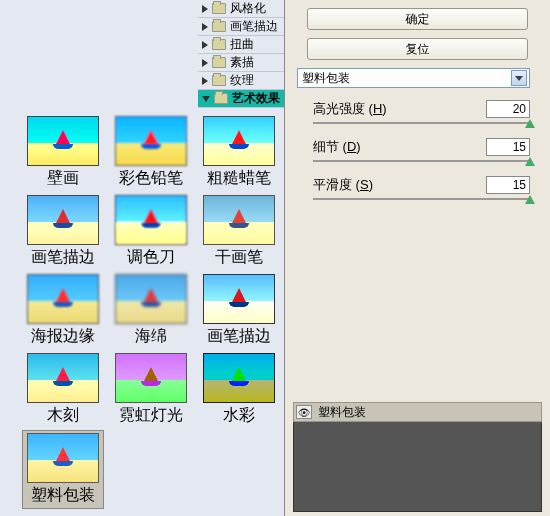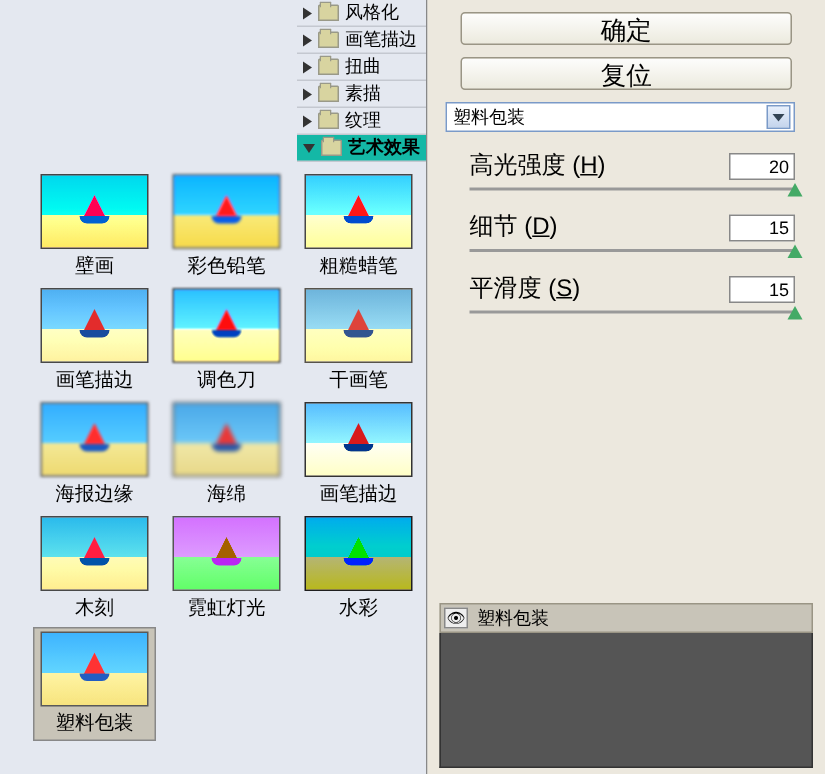--- a/index.html
+++ b/index.html
@@ -32,29 +32,29 @@
 .thumb-img.v6 { filter: blur(1.2px) saturate(1.3); }
 .thumb-img.v7 { filter: blur(1.5px); }
 .thumb-img.v8 { filter: contrast(1.4) saturate(1.4); }
 .thumb-img.v9 { filter: grayscale(0.4) contrast(1.8); }
 .thumb-img.v10 { filter: contrast(1.3) hue-rotate(-10deg); }
 .thumb-img.v11 { filter: hue-rotate(60deg) saturate(2); }
 .thumb-img.v12 { filter: contrast(2) brightness(0.7) saturate(2); }
 .thumb-img.v12 .boat { border-bottom-color: #48f848; }
 .thumb-img.v13 { filter: saturate(1.2) brightness(1.05); }
 .thumb-img.v14 { filter: blur(0.6px) saturate(1.1); }
-.thumb-label { font-size: 13px; margin-top: 2px; color: #000; text-align: center; }
-.btn { height: 22px; background: linear-gradient(#fdfdfc,#eceade); border: 1px solid #9a9585; border-radius: 3px; font-size: 17px; cursor: pointer; margin: 2px 14px; }
+.thumb-label { font-size: 16px; margin-top: 2px; color: #000; text-align: center; }
+.btn { height: 22px; background: linear-gradient(#fdfdfc,#eceade); border: 1px solid #9a9585; border-radius: 3px; font-size: 12px; cursor: pointer; margin: 2px 14px; }
 .dropdown { height: 20px; display:flex; align-items:center; background: #fff; border: 1px solid #7a9ac8; margin: 2px 12px 8px 4px; padding: 0 2px 0 4px; cursor: pointer; }
 .dropdown .dd-arrow { margin-left:auto; width:16px; height:16px; background: linear-gradient(#e8f0fc,#c4d4ec); border:1px solid #7a9ac8; display:flex; align-items:center; justify-content:center; }
 .dd-arrow span { width:0; height:0; border-left:4px solid transparent; border-right:4px solid transparent; border-top:5px solid #345; }
 .sliders { padding: 0 12px 0 20px; }
 .slider-row { margin-bottom: 14px; }
 .slider-top { display:flex; align-items:center; justify-content:space-between; margin-bottom: 2px; }
-.slider-label { font-size:16px; }
+.slider-label { font-size:13px; }
 .slider-label u { text-decoration: underline; }
 .slider-val { width: 44px; height: 18px; background:#fff; border:1px solid #888; text-align:right; padding: 1px 3px; font-size:12px; }
 .slider-track { height: 2px; background: #999; position:relative; margin: 4px 0 2px 0; }
 .slider-thumb { position:absolute; top:-3px; width:0; height:0; border-left:5px solid transparent; border-right:5px solid transparent; border-bottom:9px solid #4a6; transform:translateX(-50%); cursor:pointer; }
 .preview-sec { margin-top: auto; background: #ece8de; }
 .preview-head { height:20px; background:#c8c4b8; border:1px solid #9a9585; display:flex; align-items:center; padding:0 2px; gap:6px; }
 .eye { width:16px; height:14px; border:1px solid #888; background:#eee; display:flex; align-items:center; justify-content:center; font-size:10px; }
 .preview-body { height: 90px; background:#555; border:1px solid #333; border-top:none; }
 .thumbs::-webkit-scrollbar { width: 16px; }
 .thumbs::-webkit-scrollbar-track { background:#e8e4da; border-left:1px solid #bbb; }

